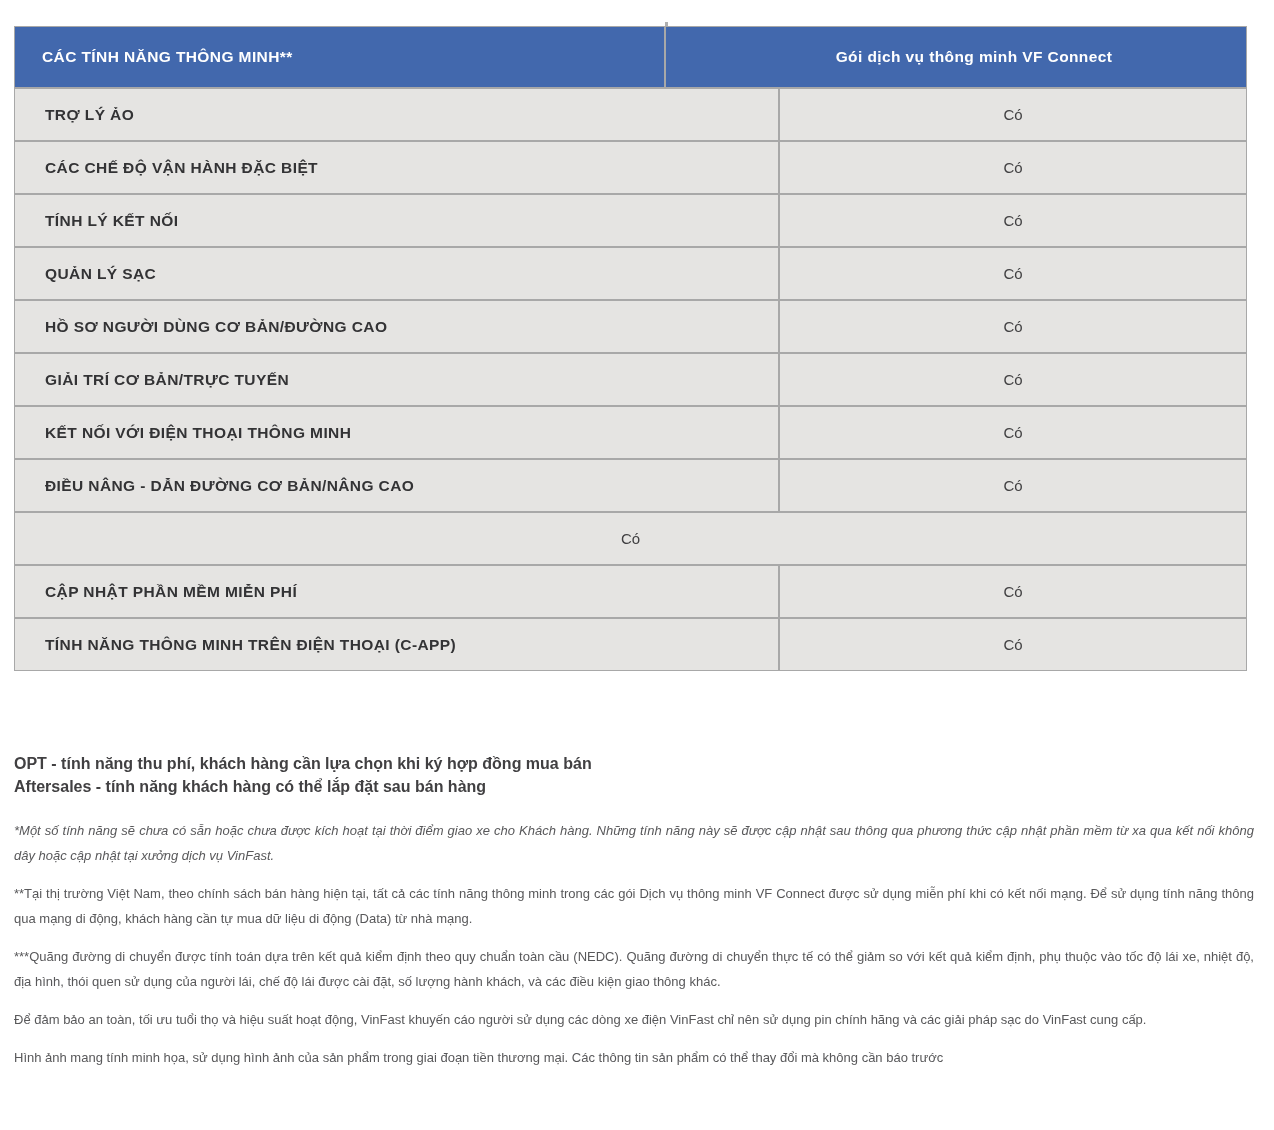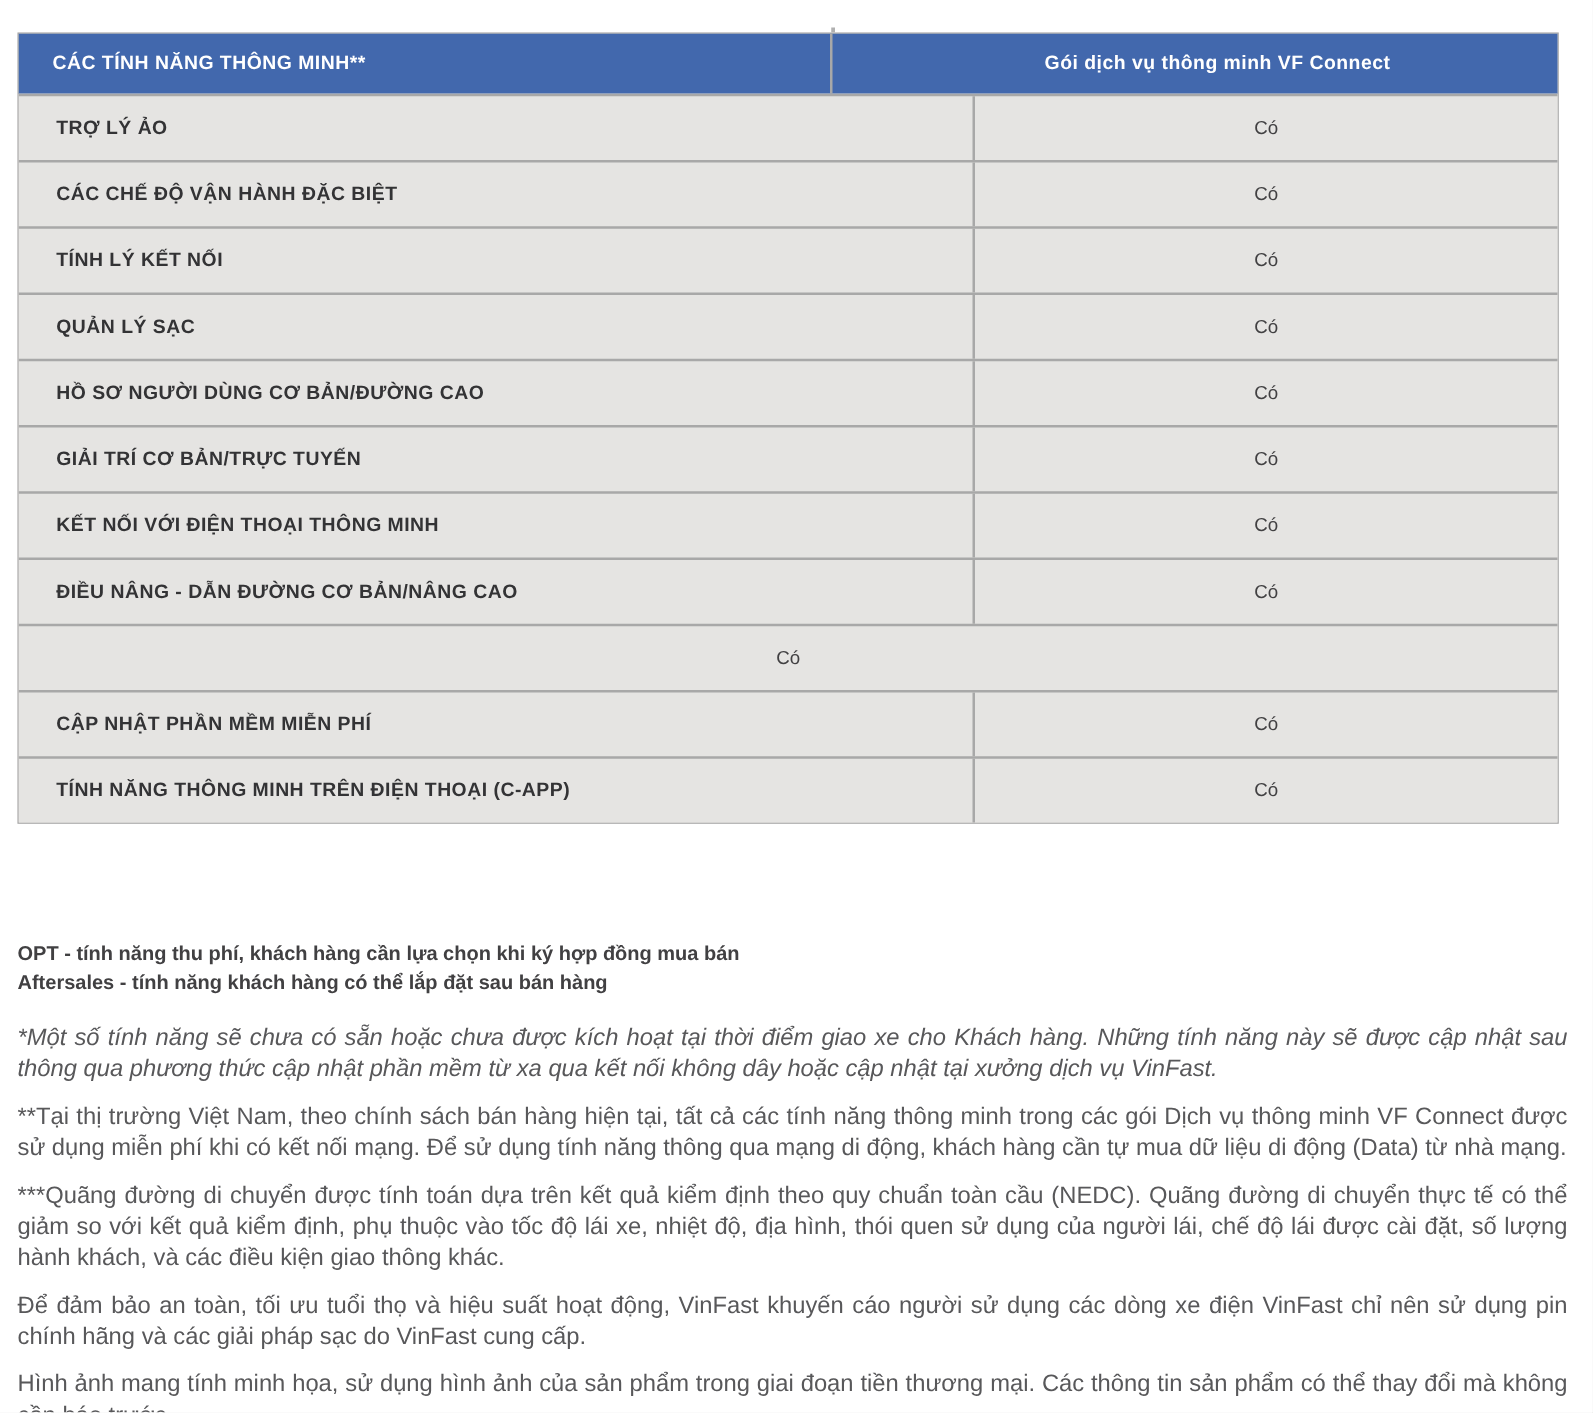--- a/index.html
+++ b/index.html
@@ -7,35 +7,35 @@
     --border:#a8a8a8; --feature-text:#333335; --value-text:#414042;
     --note-bold-text:#414042; --note-text:#58585a;
   }
   *{box-sizing:border-box; margin:0; padding:0;}
   html,body{background:#ffffff;}
   body{font-family:"Liberation Sans", sans-serif;}
   .page{position:relative; width:1274px; height:1130px; background:#ffffff; overflow:hidden;}
 
   
   .tbl{position:absolute; left:14px; top:26px; width:1233px; border:1px solid var(--border); background:var(--row-bg);}
-  .thead{display:flex; height:48px; background:var(--header-bg);gap:36px;}
+  .thead{display:flex; height:60px; background:var(--header-bg);gap:36px;}
   .th{color:var(--header-text); font-weight:bold; font-size:15.5px; letter-spacing:.4px; display:flex; align-items:center;}
   .th.left{width:651px; border-right:2px solid var(--border); padding-left:27px;}
   .th.right{flex:1; justify-content:center;}
   .tr{display:flex; height:53px; border-top:2px solid var(--border); background:var(--row-bg);}
   .td{display:flex; align-items:center;}
   .td.feature{width:765px; border-right:2px solid var(--border); padding-left:30px;
        font-weight:bold; font-size:15.5px; letter-spacing:.4px; color:var(--feature-text);}
   .td.value{flex:1; justify-content:center; font-size:15px; color:var(--value-text);}
   .divider-nub{position:absolute; left:665px; top:22px; width:3px; height:4px; background:#b0b0b0;}
 
   
   .notes{position:absolute; left:14px; top:752px; width:1240px;}
   .legend{font-weight:bold; font-size:16px; line-height:23px; color:var(--note-bold-text); margin:0 0 20px 0;}
-  .notes p.note{font-size:19px; line-height:25px; color:var(--note-text); text-align:justify; margin:0 0 13px 0;}
+  .notes p.note{font-size:13px; line-height:25px; color:var(--note-text); text-align:justify; margin:0 0 13px 0;}
   .notes p.note.italic{font-style:italic;}
 </style>
 </head>
 <body>
 
 <div class="page">
 
   <div class="divider-nub"></div>
 
   <div class="tbl">

